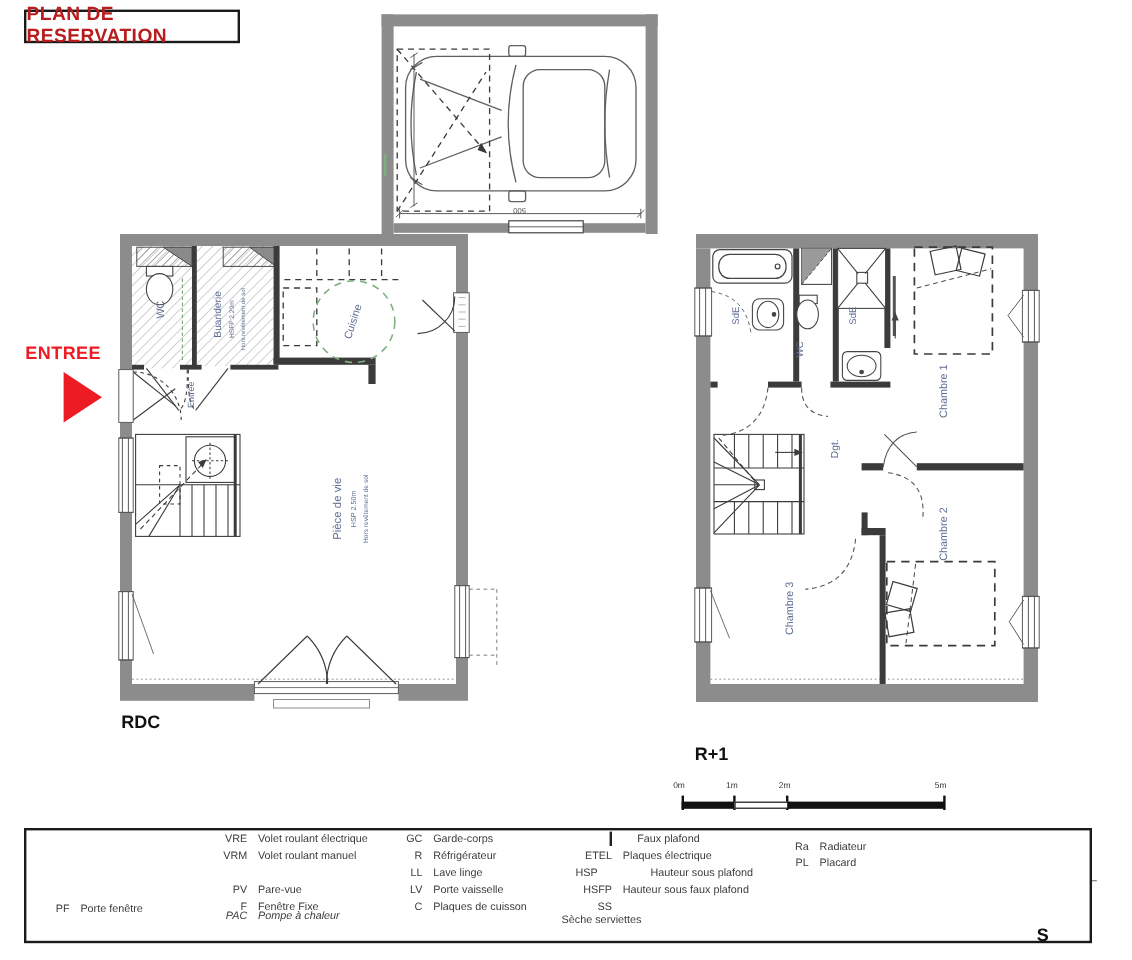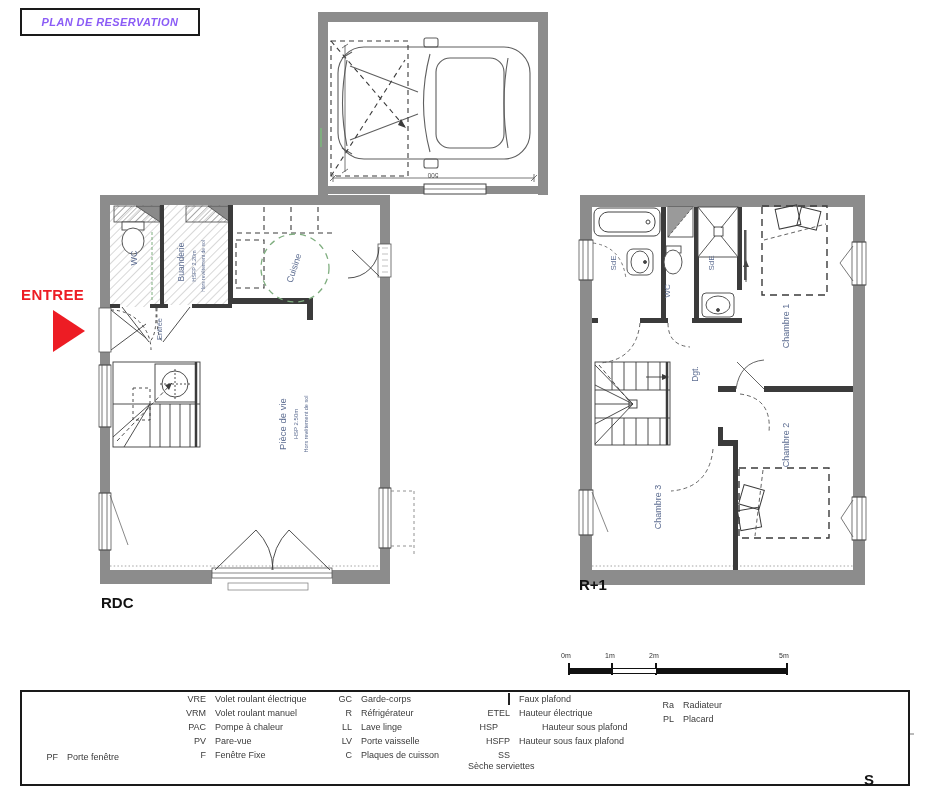--- a/index.html
+++ b/index.html
@@ -1,21 +1,21 @@
 <!DOCTYPE html>
 <html><head>
 <meta charset="utf-8">
 <style>
   html,body{margin:0;padding:0;background:#fff;}
   #page{position:relative;width:943px;height:800px;background:#fff;overflow:hidden;
         font-family:"Liberation Sans",sans-serif;color:#222;}
   svg{position:absolute;left:0;top:0;}
   .box-title{position:absolute;border:2px solid #1a1a1a;background:#fff;
-        font-weight:bold;font-size:11px;letter-spacing:.4px;color:#8b5cf6;
-        display:flex;align-items:center;justify-content:center;font-style:italic;}
+        font-weight:bold;font-size:16px;letter-spacing:.4px;color:#b91c1c;
+        display:flex;align-items:center;justify-content:center;}
   #plan-title{left:20px;top:8px;width:176px;height:24px;}
   #legende-title{left:20px;top:655px;width:125px;height:27px;}
   #legend-box{position:absolute;left:20px;top:690px;width:886px;height:92px;
         border:2px solid #1a1a1a;background:#fff;}
   .lrow{position:absolute;display:flex;font-size:9px;line-height:11px;color:#3b3b3b;}
   .labbr{width:30px;text-align:right;margin-right:9px;flex:none;font-weight:normal;}
   .labbr.w42{width:42px;}
   .labbr.w24{width:24px;}
   .ldesc{white-space:nowrap;}
   .ldesc.wrap{white-space:normal;width:122px;}
@@ -325,38 +325,38 @@
 <div class="vlabel" style="left:667px;top:291px;font-size:8px;">WC</div>
 <div class="vlabel" style="left:711px;top:263px;font-size:8px;">SdE</div>
 <div class="vlabel" style="left:695px;top:374px;font-size:8.5px;">Dgt.</div>
 <div class="vlabel" style="left:786px;top:326px;font-size:9px;">Chambre 1</div>
 <div class="vlabel" style="left:786px;top:445px;font-size:9px;">Chambre 2</div>
 <div class="vlabel" style="left:658px;top:507px;font-size:9px;">Chambre 3</div>
 
 <div class="vlabel" style="left:433px;top:175px;font-size:6.5px;color:#555;transform:translate(-50%,-50%) rotate(180deg);">500</div>
 
 <div class="flabel" style="left:101px;top:594px;">RDC</div>
-<div class="flabel" style="left:579px;top:576px;">R+1</div>
+<div class="flabel" style="left:579px;top:620px;">R+1</div>
 
 <div id="legend-box"></div>
 
 <div class="lrow" style="left:28px;top:752px;">
   <span class="labbr">PF</span>
   <span class="ldesc">Porte fenêtre</span>
 </div>
 
 <div class="lrow" style="left:176px;top:694px;">
   <span class="labbr">VRE</span>
   <span class="ldesc">Volet roulant électrique</span>
 </div>
 <div class="lrow" style="left:176px;top:708px;align-items:flex-end;">
   <span class="labbr">VRM</span>
   <span class="ldesc">Volet roulant manuel</span>
 </div>
-<div class="lrow" style="left:176px;top:722px;">
+<div class="lrow" style="left:176px;top:758px;font-style:italic;">
   <span class="labbr">PAC</span>
   <span class="ldesc">Pompe à chaleur</span>
 </div>
 <div class="lrow" style="left:176px;top:736px;">
   <span class="labbr">PV</span>
   <span class="ldesc">Pare-vue</span>
 </div>
 <div class="lrow" style="left:176px;top:750px;">
   <span class="labbr">F</span>
   <span class="ldesc">Fenêtre Fixe</span>
@@ -376,27 +376,27 @@
 </div>
 <div class="lrow" style="left:328px;top:736px;">
   <span class="labbr w24">LV</span>
   <span class="ldesc">Porte vaisselle</span>
 </div>
 <div class="lrow" style="left:328px;top:750px;">
   <span class="labbr w24">C</span>
   <span class="ldesc">Plaques de cuisson</span>
 </div>
 
-<div class="lrow" style="left:468px;top:694px;">
+<div class="lrow" style="left:468px;top:694px;gap:12px;">
   <span class="labbr w42"><span class="swatch"></span></span>
   <span class="ldesc">Faux plafond</span>
 </div>
 <div class="lrow" style="left:468px;top:708px;">
   <span class="labbr w42">ETEL</span>
-  <span class="ldesc">Hauteur électrique</span>
+  <span class="ldesc">Plaques électrique</span>
 </div>
 <div class="lrow" style="left:456px;top:722px;gap:35px;">
   <span class="labbr w42">HSP</span>
   <span class="ldesc">Hauteur sous plafond</span>
 </div>
 <div class="lrow" style="left:468px;top:736px;">
   <span class="labbr w42">HSFP</span>
   <span class="ldesc">Hauteur sous faux plafond</span>
 </div>
 <div class="lrow" style="left:468px;top:750px;flex-direction:column;">

